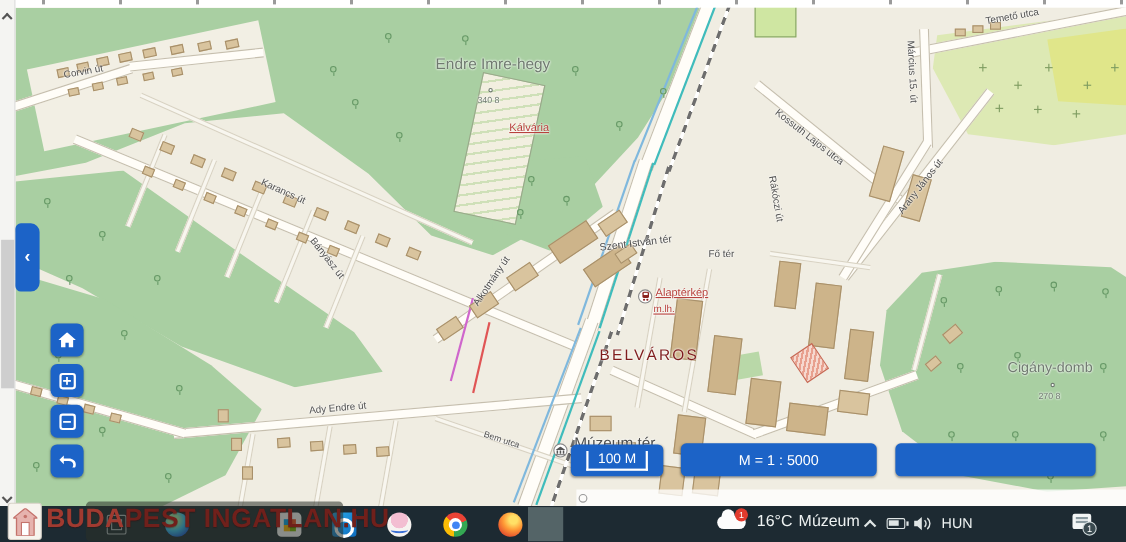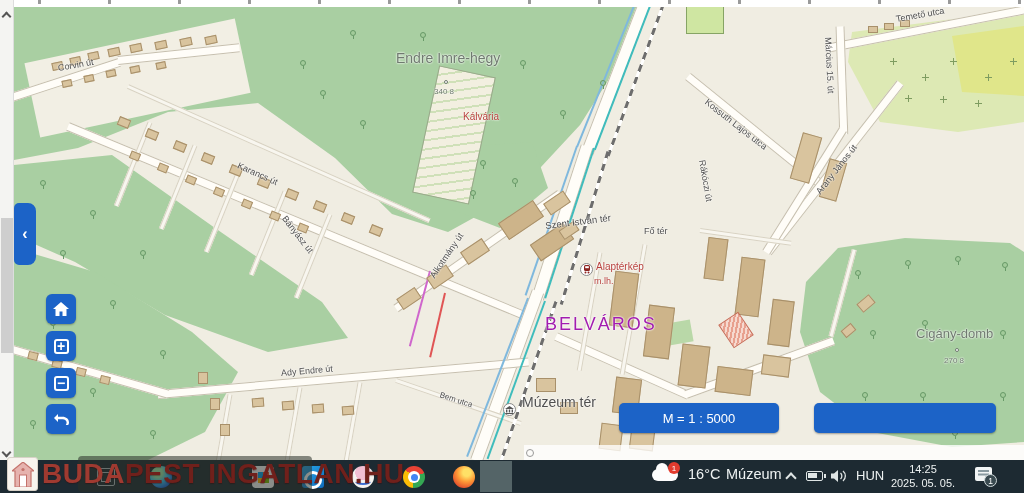--- a/index.html
+++ b/index.html
@@ -22,21 +22,21 @@
   .tree { position:absolute; width:6px; height:6px; border:1px solid #679967; border-radius:50%; background:rgba(150,195,140,.35); }
   .tree::after { content:""; position:absolute; left:2px; top:5px; width:1px; height:3px; background:#679967; }
   .cross { position:absolute; width:7px; height:7px; }
   .cross::before { content:""; position:absolute; left:0; top:3px; width:7px; height:1px; background:#7e9c60; }
   .cross::after  { content:""; position:absolute; left:3px; top:0; width:1px; height:7px; background:#7e9c60; }
   .kalv { position:absolute; left:425px; top:70px; width:58px; height:130px; transform:rotate(12deg);
           background:repeating-linear-gradient(160deg,#f2efe0 0 7px,#cfe0b8 7px 9px); border:1px solid #9aa88a; }
 
   .plbl { position:absolute; color:#6f7a6f; text-shadow:0 0 2px #fff,0 0 2px #fff; white-space:nowrap; }
   .slbl { position:absolute; color:#4f4f4f; font-size:9px; text-shadow:0 0 2px #fff,0 0 2px #fff; white-space:nowrap; transform-origin:0 50%; }
-  .red { color:#b8413d; }
+  .red { color:#b8413d;text-decoration:underline; }
   .elev { font-size:8px; }
   .dot { position:absolute; width:4px; height:4px; border:1px solid #6f7a6f; border-radius:50%; background:#fff; }
   .poi { position:absolute; width:13px; height:13px; border-radius:50%; background:#fff; border:1px solid #888; display:flex; align-items:center; justify-content:center; }
 
   
   .vstrip { position:absolute; left:0; top:0; width:14px; height:460px; background:#f4f4f2; border-right:1px solid #ddd; }
   .vthumb { position:absolute; left:1px; top:218px; width:12px; height:135px; background:#cecece; }
   .chv { position:absolute; width:7px; height:7px; border-top:2px solid #555; border-left:2px solid #555; }
   .chv.up { left:3px; top:13px; transform:rotate(45deg); }
   .chv.dn { left:3px; top:449px; transform:rotate(225deg); }
@@ -87,21 +87,21 @@
   .batt::after { content:""; position:absolute; left:1px; top:1px; width:9px; height:5px; background:#dfe5e5; }
   .clock { position:absolute; left:885px; top:463px; width:76px; text-align:center; font-size:11px; line-height:13.5px; color:#eef2f2; }
   .notif { position:absolute; left:975px; top:467px; width:17px; height:14px; background:#f2f5f5; border-radius:2px; }
   .notif::before { content:""; position:absolute; left:3px; top:3px; width:11px; height:1.5px; background:#8a9aa0; box-shadow:0 3.5px 0 #8a9aa0; }
   .notif .badge { left:9px; top:7px; width:13px; height:13px; background:#3a4a50; border:1px solid #cfd8da; font-size:8.5px; }
 
   
   .wm-dark { position:absolute; left:78px; top:456px; width:234px; height:36px; background:rgba(42,48,40,.55); border-radius:4px; }
   .wm-house { position:absolute; left:7px; top:457px; width:31px; height:34px; background:#f7f4ee; border-radius:3px; border:1px solid #d8d2c8; }
   .wm-house svg { position:absolute; left:4px; top:4px; }
-  .wm-text { position:absolute; left:42px; top:458px; font-size:28px; font-weight:800; letter-spacing:.5px; white-space:nowrap;
+  .wm-text { position:absolute; left:42px; top:458px; font-size:24px; font-weight:800; letter-spacing:.5px; white-space:nowrap;
              text-shadow:0 1px 1px rgba(60,0,0,.35); }
   .wm-text .p1 { color:#a03a30; } .wm-text .p2 { color:#70201b; }
 
   svg { display:block; }
 </style>
 </head>
 <body>
 
 <div class="screen">
 
@@ -295,21 +295,21 @@
           <rect x="3.8" y="3.5" width="1.4" height="3" fill="#555"></rect>
           <rect x="6.6" y="3.5" width="1.4" height="3" fill="#555"></rect>
           <rect x="0.4" y="7" width="8.2" height="1" fill="#555"></rect>
         </svg>
     </div>
     <span class="dot" style="left:444px;top:80px"></span>
     <span class="dot" style="left:955px;top:348px"></span>
 
     <span class="plbl" style="left:396px;top:50px;font-size:14px">Endre Imre-hegy</span>
     <span class="plbl red" style="left:463px;top:111px;font-size:10px">Kálvária</span>
-    <span class="plbl" style="left:545px;top:314px;font-size:18px;letter-spacing:2px;color:#a21caf">BELVÁROS</span>
+    <span class="plbl" style="left:545px;top:314px;font-size:14px;letter-spacing:2px;color:#7f1d1d">BELVÁROS</span>
     <span class="plbl" style="left:916px;top:326px;font-size:13px">Cigány-domb</span>
     <span class="plbl" style="left:644px;top:226px;font-size:9px;color:#4f4f4f">Fő tér</span>
     <span class="plbl" style="left:545px;top:216px;font-size:9.5px;color:#4f4f4f;transform:rotate(-7deg)">Szent István tér</span>
     <span class="plbl" style="left:522px;top:394px;font-size:14px;color:#4f4f4f">Múzeum tér</span>
     <span class="plbl red" style="left:596px;top:261px;font-size:10px">Alaptérkép</span>
     <span class="plbl red" style="left:594px;top:276px;font-size:9px">m.lh.</span>
     <span class="plbl elev" style="left:434px;top:87px">340 8</span>
     <span class="plbl elev" style="left:944px;top:356px">270 8</span>
 
     <span class="slbl" style="left:58px;top:63px;transform:rotate(-10deg)">Corvin út</span>
@@ -347,21 +347,24 @@
   </div>
   <div class="gbtn" style="top:368px">
     <span class="sq">−</span>
   </div>
   <div class="gbtn" style="top:404px">
     <svg width="16" height="13" viewBox="0 0 16 13">
         <path d="M5 1 L1 5 L5 9 L5 6.2 L9.5 6.2 C12 6.2 13.6 7.6 13.6 9.6 C13.6 11 12.8 12 12.8 12 L15.2 12 C15.8 11.2 16 10.3 16 9.4 C16 6 13 3.8 9.6 3.8 L5 3.8 Z" fill="#fff"></path>
       </svg>
   </div>
 
-  <div class="bbtn" style="left:619px;top:403px;width:160px;height:30px;font-size:13px">
+  <div class="bbtn" style="left:519px;top:404px;width:84px;height:29px">
+    <span class="bracket">100 M</span>
+  </div>
+  <div class="bbtn" style="left:619px;top:403px;width:178px;height:30px;font-size:13px">
     <span>M = 1 : 5000</span>
   </div>
   <div class="bbtn" style="left:814px;top:403px;width:182px;height:30px"></div>
 
   <div class="attr">
     <span class="ic"></span>
   </div>
 
   <div class="taskbar"></div>
   <div class="tb-ic taskview" style="left:97px;width:18px;height:18px;top:468px"></div>
@@ -380,24 +383,20 @@
   <span class="badge" style="left:668px;top:462px;width:12px;height:12px">1</span>
   <span class="wtxt" style="left:688px">16°C</span>
   <span class="wtxt" style="left:726px">Múzeum</span>
   <span class="tray-chv"></span>
   <span class="batt"></span>
   <svg style="position:absolute;left:831px;top:469px" width="17" height="14" viewBox="0 0 17 14">
     <path d="M0 4.5 L3 4.5 L7 1 L7 13 L3 9.5 L0 9.5 Z" fill="#dfe5e5"></path>
     <path d="M9.5 4 A4 4 0 0 1 9.5 10 M12 2 A6.5 6.5 0 0 1 12 12" stroke="#dfe5e5" stroke-width="1.3" fill="none"></path>
   </svg>
   <span class="wtxt" style="left:856px;font-size:13px;top:468px">HUN</span>
-  <div class="clock">
-    <div>14:25</div>
-    <div>2025. 05. 05.</div>
-  </div>
   <div class="notif">
     <span class="badge">1</span>
   </div>
 
   <div class="wm-dark"></div>
   <div class="wm-house">
     <svg width="22" height="25" viewBox="0 0 22 25">
         <path d="M11 0 L22 9 L19 9 L19 25 L3 25 L3 9 L0 9 Z" fill="#e6b3ae" stroke="#c4736c" stroke-width="1.2"></path>
         <rect x="7.5" y="13" width="7" height="12" fill="#fff" stroke="#c4736c" stroke-width="1"></rect>
         <circle cx="11" cy="7.5" r="1.6" fill="#c4736c"></circle>

